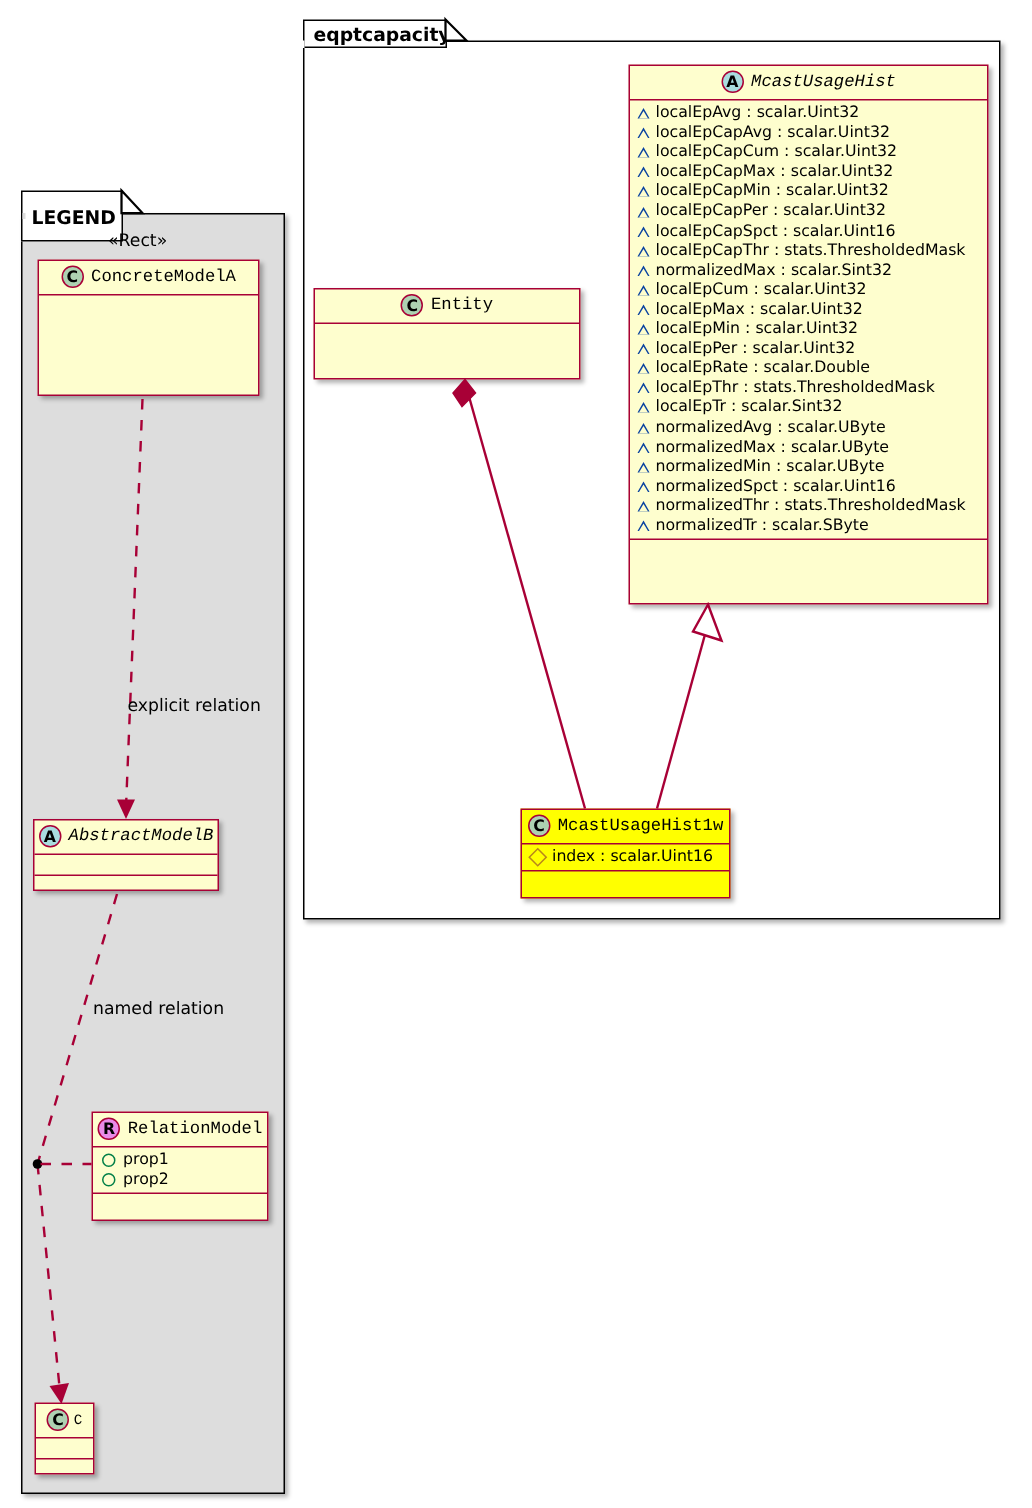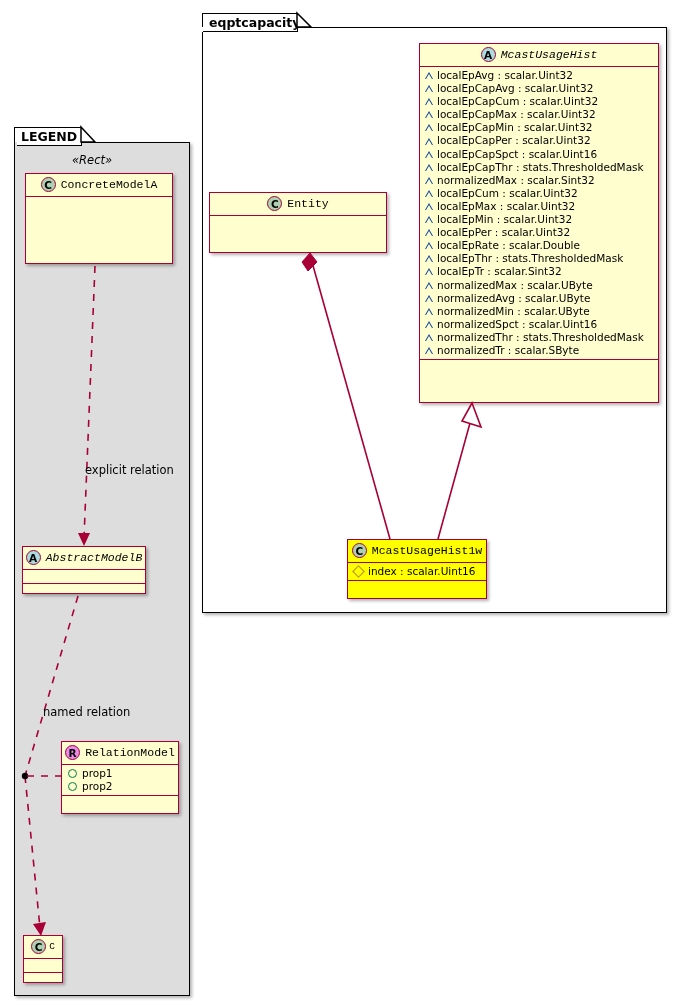--- a/index.html
+++ b/index.html
@@ -56,21 +56,21 @@
            box-sizing:border-box;display:flex;align-items:center;
            padding-left:6px;font-size:12.5px;font-weight:bold;color:#000;}
 
   
   .legend-body{position:absolute;border:1.5px solid #000;background:#DDDDDD;
                box-shadow:2px 2px 3px rgba(0,0,0,.30);box-sizing:border-box;
                overflow:hidden;}
   .legend-tab{position:absolute;border:1.5px solid #000;background:#FFFFFF;
               box-sizing:border-box;display:flex;align-items:center;
               padding-left:6px;font-size:12.5px;font-weight:bold;color:#000;}
-  .stereo{position:absolute;font-size:11.5px;font-style:italic;color:#000;}
+  .stereo{position:absolute;font-size:11.5px;color:#000;}
 
   .edgelabel{position:absolute;font-size:11.5px;color:#000;white-space:nowrap;}
   svg.ov{position:absolute;left:0;top:0;width:688px;height:1005px;
          overflow:visible;pointer-events:none;}
 </style>
 </head>
 <body>
 
 <div class="canvas">
 
@@ -148,25 +148,25 @@
         <div class="attr">
           <span class="mk triangle"></span>
           <span>localEpThr : stats.ThresholdedMask</span>
         </div>
         <div class="attr">
           <span class="mk triangle"></span>
           <span>localEpTr : scalar.Sint32</span>
         </div>
         <div class="attr">
           <span class="mk triangle"></span>
+          <span>normalizedAvg : scalar.UByte</span>
+        </div>
+        <div class="attr">
+          <span class="mk triangle"></span>
           <span>normalizedMax : scalar.UByte</span>
-        </div>
-        <div class="attr">
-          <span class="mk triangle"></span>
-          <span>normalizedAvg : scalar.UByte</span>
         </div>
         <div class="attr">
           <span class="mk triangle"></span>
           <span>normalizedMin : scalar.UByte</span>
         </div>
         <div class="attr">
           <span class="mk triangle"></span>
           <span>normalizedSpct : scalar.Uint16</span>
         </div>
         <div class="attr">
@@ -207,21 +207,21 @@
 
     <line x1="390" y1="539" x2="312" y2="262" stroke="#A80036" stroke-width="1.6"></line>
     <polygon points="310,253 317,262 308,271 302,262" fill="#A80036" stroke="#A80036" stroke-width="1"></polygon>
 
     <line x1="438" y1="539" x2="470" y2="423" stroke="#A80036" stroke-width="1.6"></line>
     <polygon points="472,403 481,427 462,421" fill="#FFFFFF" stroke="#A80036" stroke-width="1.6"></polygon>
   </svg>
 
   <div class="legend-body" style="left:14px;top:142px;width:176px;height:854px;">
   </div>
-  <div class="legend-tab" style="left:14px;top:127px;width:68px;height:19px;">
+  <div class="legend-tab" style="left:14px;top:127px;width:68px;height:34px;">
     <span>LEGEND</span>
   </div>
   <svg class="ov">
     <polygon points="81,127 95,142 81,142" fill="#FFFFFF" stroke="#000000" stroke-width="1.5"></polygon>
     <line x1="16" y1="146" x2="16" y2="142" stroke="#DDDDDD" stroke-width="2"></line>
   </svg>
 
   <div class="stereo" style="left:72px;top:153px;">«Rect»</div>
 
   <div class="umlbox" style="left:25px;top:173px;width:148px;height:91px;">
@@ -275,15 +275,15 @@
 
     <line x1="78" y1="596" x2="25" y2="776" stroke="#A80036" stroke-width="1.6" stroke-dasharray="7,7"></line>
     <line x1="25" y1="776" x2="40" y2="928" stroke="#A80036" stroke-width="1.6" stroke-dasharray="7,7"></line>
     <polygon points="41,936 33,924 46,922" fill="#A80036"></polygon>
 
     <circle cx="25" cy="776" r="3.2" fill="#000000"></circle>
     <line x1="27" y1="776" x2="61" y2="776" stroke="#A80036" stroke-width="1.6" stroke-dasharray="7,7"></line>
   </svg>
 
   <div class="edgelabel" style="left:85px;top:463px;">explicit relation</div>
-  <div class="edgelabel" style="left:43px;top:665px;margin-top:40px;">named relation</div>
+  <div class="edgelabel" style="left:62px;top:665px;">named relation</div>
 
 </div>
 
 </body></html>

